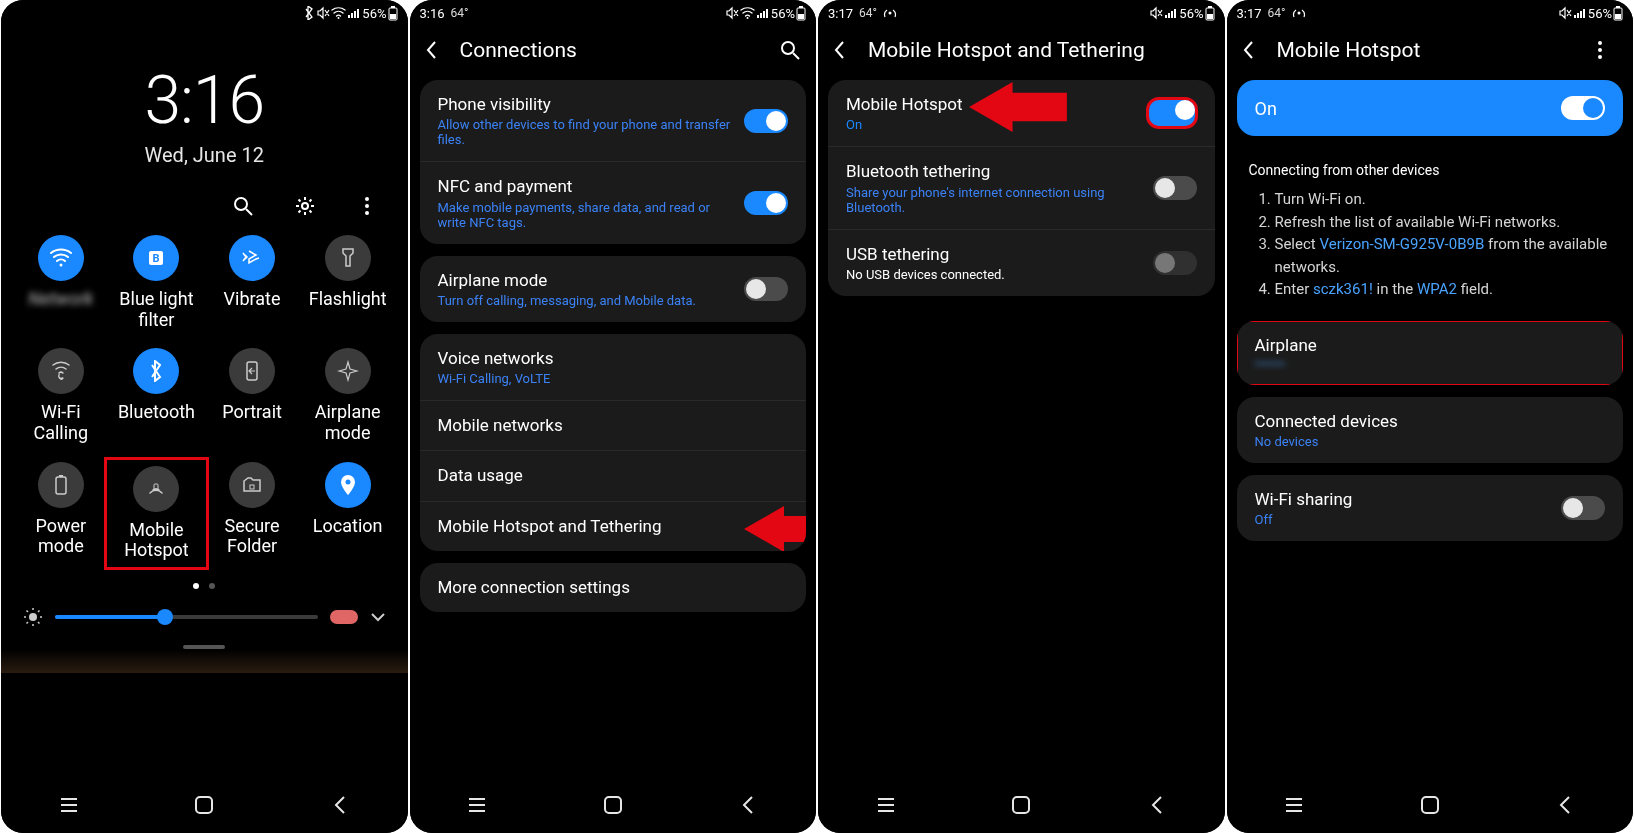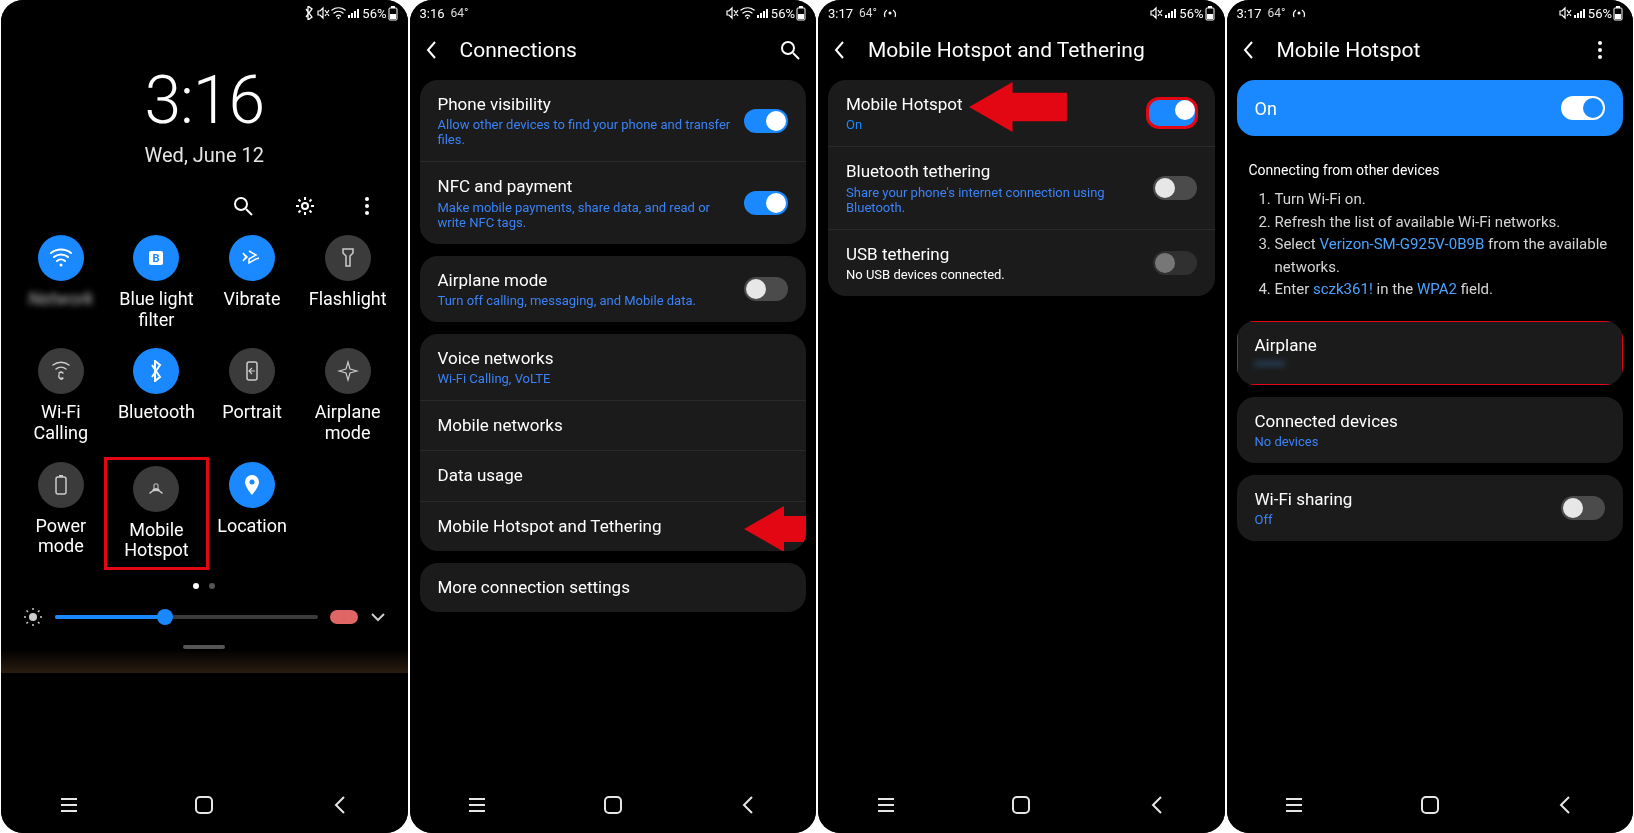--- a/index.html
+++ b/index.html
@@ -322,20 +322,29 @@
       <div class="qs-label">Power mode</div>
     </div>
     <div class="qs-item highlight-red" style="padding:4px;">
       <div class="qs-circle">
           <svg width="22" height="22" viewBox="0 0 22 22">
             <path d="M5 15a8 8 0 0112 0M8 12a4 4 0 016 0" stroke="#ccc" stroke-width="1.5" fill="none" stroke-linecap="round"></path>
             <rect x="9" y="6" width="4" height="6" rx="1" stroke="#ccc" fill="none"></rect>
           </svg>
         </div>
       <div class="qs-label">Mobile Hotspot</div>
+    </div>
+    <div class="qs-item">
+      <div class="qs-circle">
+          <svg width="20" height="18" viewBox="0 0 20 18">
+            <path d="M2 5l4-3h3l2 2h7v11H2z" stroke="#ccc" stroke-width="1.5" fill="none"></path>
+            <rect x="8" y="9" width="4" height="4" stroke="#ccc" fill="none"></rect>
+          </svg>
+        </div>
+      <div class="qs-label">Secure Folder</div>
     </div>
     <div class="qs-item">
       <div class="qs-circle active">
           <svg width="16" height="22" viewBox="0 0 16 22">
             <path d="M8 1a7 7 0 017 7c0 5-7 13-7 13S1 13 1 8a7 7 0 017-7z" fill="#fff"></path>
             <circle cx="8" cy="8" r="2.5" fill="#1a88ff"></circle>
           </svg>
         </div>
       <div class="qs-label">Location</div>
     </div>

